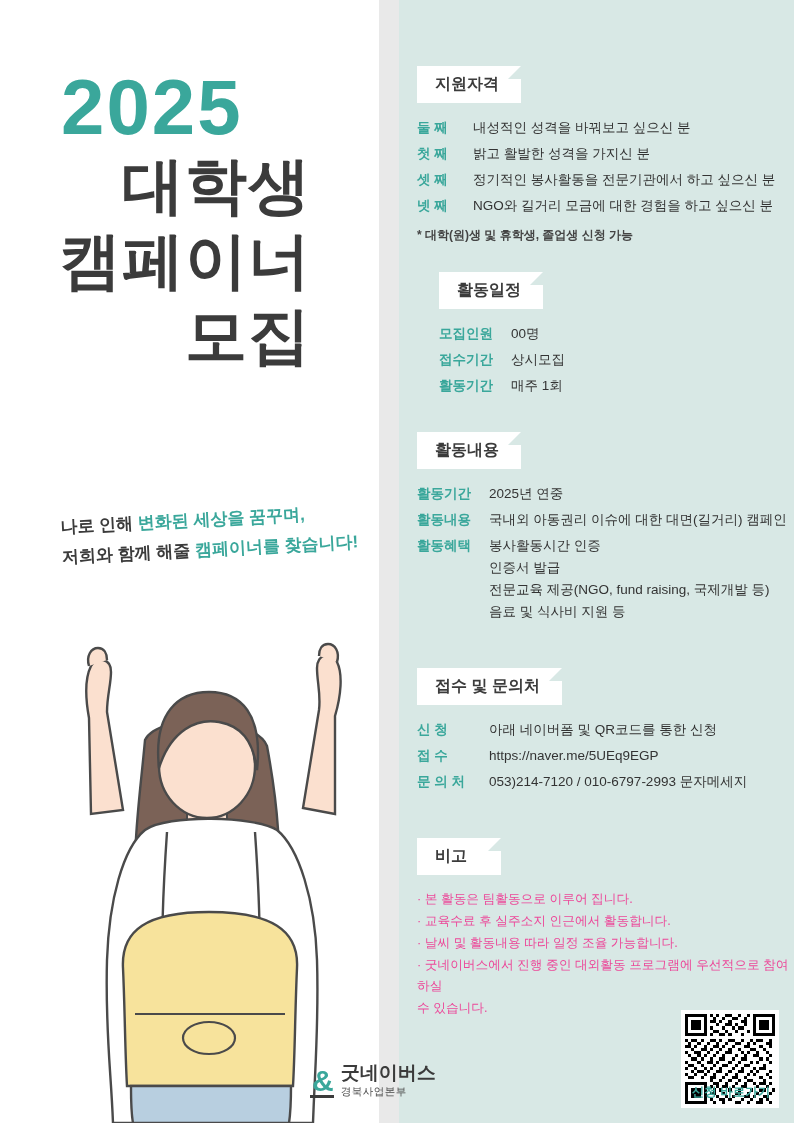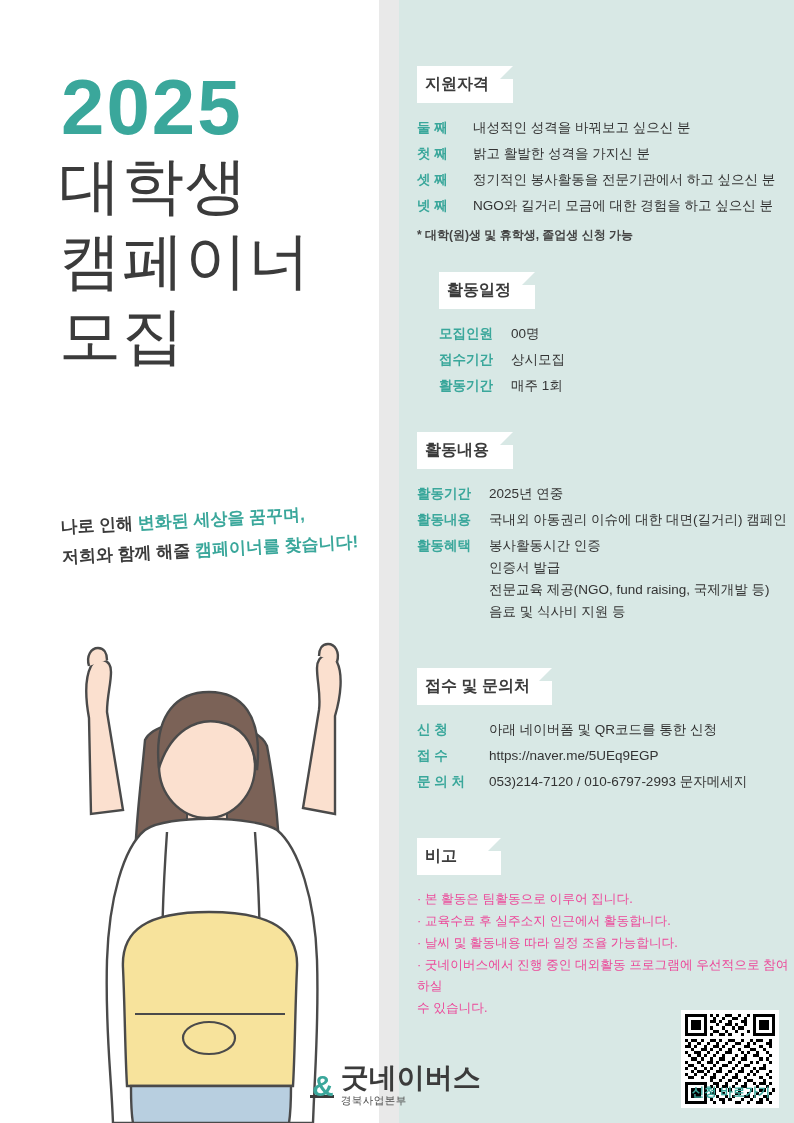--- a/index.html
+++ b/index.html
@@ -29,51 +29,51 @@
     background:#d8e8e5;
   }
   
   .year{
     position:absolute;left:34px;top:68px;
     font-size:78px;line-height:78px;font-weight:bold;
     color:#3aa79b;letter-spacing:2px;
   }
   .title-lines{
     position:absolute;left:32px;top:148px;
-    font-size:62px;line-height:75px;font-weight:normal;
-    color:#3b3b3b;letter-spacing:1px;
+    font-size:62px;line-height:75px;font-weight:bold;
+    color:#3b3b3b;letter-spacing:1px;text-align:right;
   }
   .title-lines div{white-space:nowrap;}
   
   .tagline{
     position:absolute;left:34px;top:505px;
     font-size:17px;line-height:30px;font-weight:bold;
     color:#3b3b3b;transform:rotate(-3deg);
   }
   .tagline .hl{color:#3aa79b;}
   
   .illus{position:absolute;left:0;top:600px;width:352px;height:523px;overflow:hidden;}
   
   .logo-wrap{
     position:absolute;left:285px;top:1063px;
     display:flex;align-items:center;gap:7px;
   }
   .logo-line{
     position:absolute;left:283px;top:1095px;width:24px;height:3px;background:#3b3b3b;
   }
   .amp{font-size:30px;color:#3aa79b;font-weight:bold;line-height:1;}
-  .logo-text{font-size:28px;font-weight:bold;color:#3b3b3b;line-height:1.05;}
+  .logo-text{font-size:19px;font-weight:bold;color:#3b3b3b;line-height:1.05;}
   .logo-sub{font-size:10.5px;color:#4a4a4a;margin-top:2px;letter-spacing:0.5px;}
   
   .sec{position:absolute;left:0;width:100%;}
   .tag{
     position:relative;display:inline-block;
     background:#ffffff;color:#3b3b3b;
     font-size:16px;font-weight:bold;
-    padding:8px 22px 8px 8px;
+    padding:8px 22px 8px 18px;
     min-width:96px;
     box-sizing:border-box;
   }
   .tag:after{
     content:"";position:absolute;right:0;top:0;
     border-width:0 0 13px 13px;border-style:solid;
     border-color:transparent transparent #d8e8e5 transparent;
   }
   .rows{margin-top:14px;}
   .row{display:flex;font-size:13.5px;color:#333;line-height:22px;margin-bottom:4px;}

